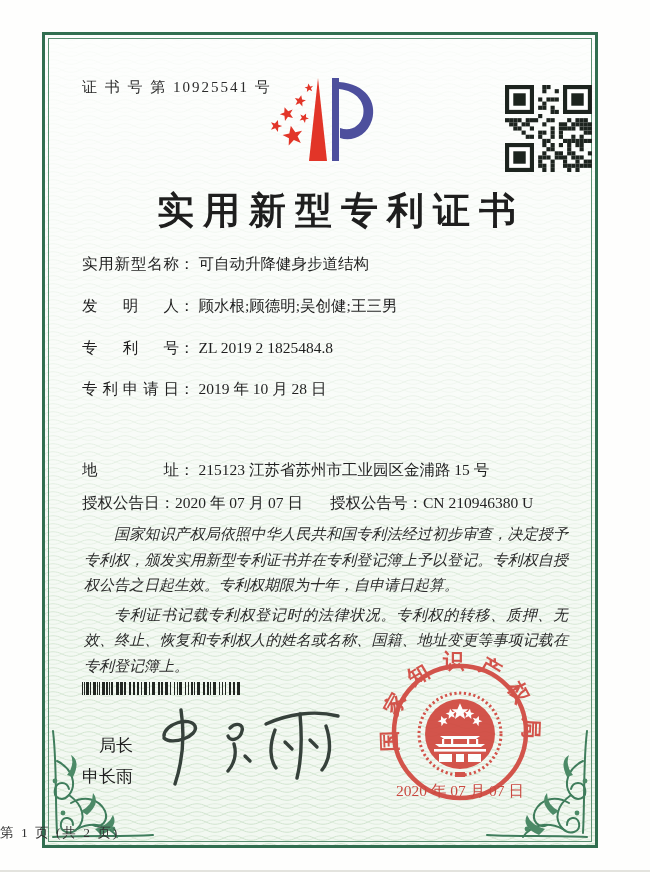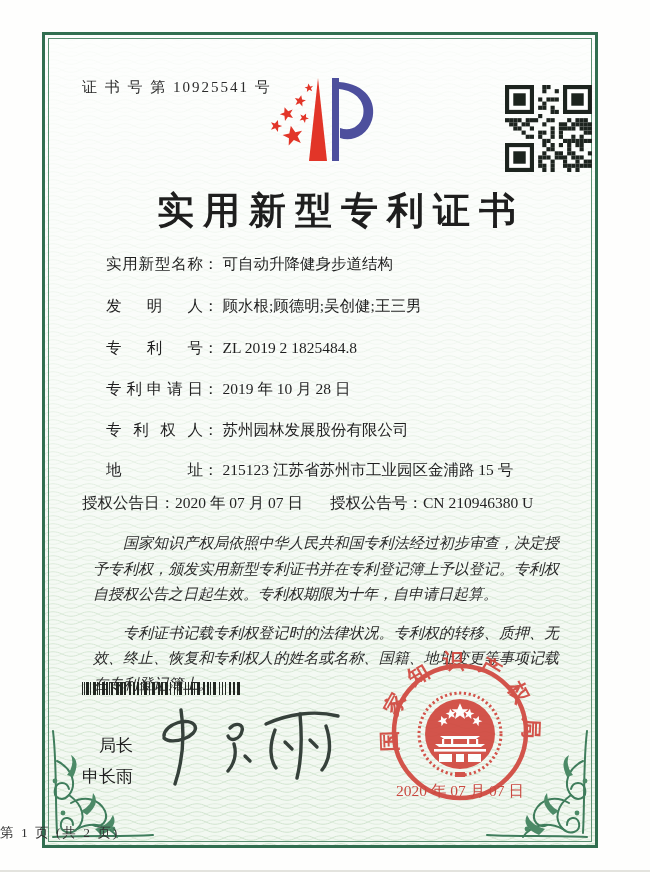--- a/index.html
+++ b/index.html
@@ -25,32 +25,32 @@
   .corner-flourish.right{right:2px;transform:scaleX(-1);}
   .cert-no{
     position:absolute;left:82px;top:78px;font-size:15px;letter-spacing:2px;color:#2b2b2b;
   }
   .logo{position:absolute;left:260px;top:74px;width:120px;height:92px;}
   .qr{position:absolute;left:505px;top:85px;width:87px;height:87px;}
   .title{
     position:absolute;left:0;top:178px;width:100%;text-align:center;
     font-size:37px;font-weight:bold;letter-spacing:9px;color:#1e1e1e;margin:8px;
   }
-  .field-row{position:absolute;left:82px;font-size:15.5px;white-space:nowrap;color:#1f1f1f;margin-left:24px;}
+  .field-row{position:absolute;left:82px;font-size:15.5px;white-space:nowrap;color:#1f1f1f;}
   .field-label{display:inline-block;width:97px;text-align:justify;text-align-last:justify;vertical-align:bottom;}
   .field-sep{display:inline-block;margin-right:4px;}
   .f0{top:254px}.f1{top:296px}.f2{top:338px}.f3{top:379px}.f4{top:420px}.f5{top:460px}
   .grant-row{position:absolute;left:82px;top:493px;width:486px;font-size:15.5px;white-space:nowrap;}
   .grant-right{position:absolute;left:248px;top:0;}
   .paragraphs{
     position:absolute;left:80px;top:518px;width:492px;
     font-size:15px;line-height:25.5px;text-align:justify;color:#2a2a2a;
     font-style:italic;
   }
-  .paragraphs p{margin:13px;text-indent:2em;}
+  .paragraphs p{margin:4px;text-indent:2em;}
   .barcode{position:absolute;left:82px;top:682px;width:164px;height:13px;}
   .officer{position:absolute;left:82px;top:730px;font-size:17px;line-height:31px;color:#222;text-align:right;}
   .signature{position:absolute;left:148px;top:698px;width:205px;height:98px;}
   .seal{position:absolute;left:370px;top:650px;width:180px;height:180px;}
   .footer{
     position:absolute;left:0;top:824px;width:100%;text-align:left;
     font-size:13.5px;letter-spacing:2px;color:#333;
   }
 </style>
 </head>
@@ -274,23 +274,20 @@
   </div>
   <div class="field-row f1">
     <span class="field-label">发明人</span><span class="field-sep">：</span><span>顾水根;顾德明;吴创健;王三男</span>
   </div>
   <div class="field-row f2">
     <span class="field-label">专利号</span><span class="field-sep">：</span><span>ZL 2019 2 1825484.8</span>
   </div>
   <div class="field-row f3">
     <span class="field-label">专利申请日</span><span class="field-sep">：</span><span>2019 年 10 月 28 日</span>
   </div>
-  <div class="field-row f4">
-    <span class="field-label">专利权人</span><span class="field-sep">：</span><span>苏州园林发展股份有限公司</span>
-  </div>
   <div class="field-row f5">
     <span class="field-label">地址</span><span class="field-sep">：</span><span>215123 江苏省苏州市工业园区金浦路 15 号</span>
   </div>
 
   <div class="grant-row">
     <span><span>授权公告日</span><span>：</span><span>2020 年 07 月 07 日</span></span>
     <span class="grant-right"><span>授权公告号</span><span>：</span><span>CN 210946380 U</span></span>
   </div>
 
   <div class="paragraphs">

